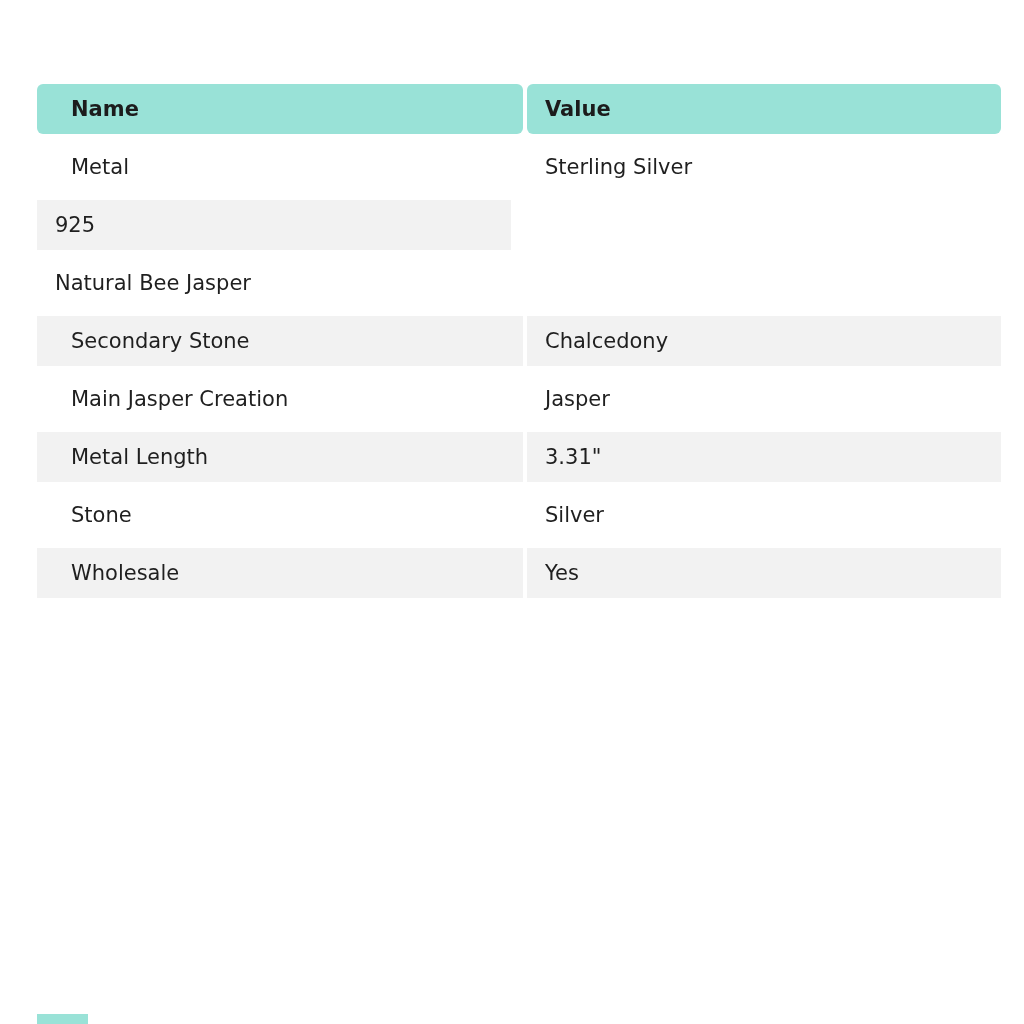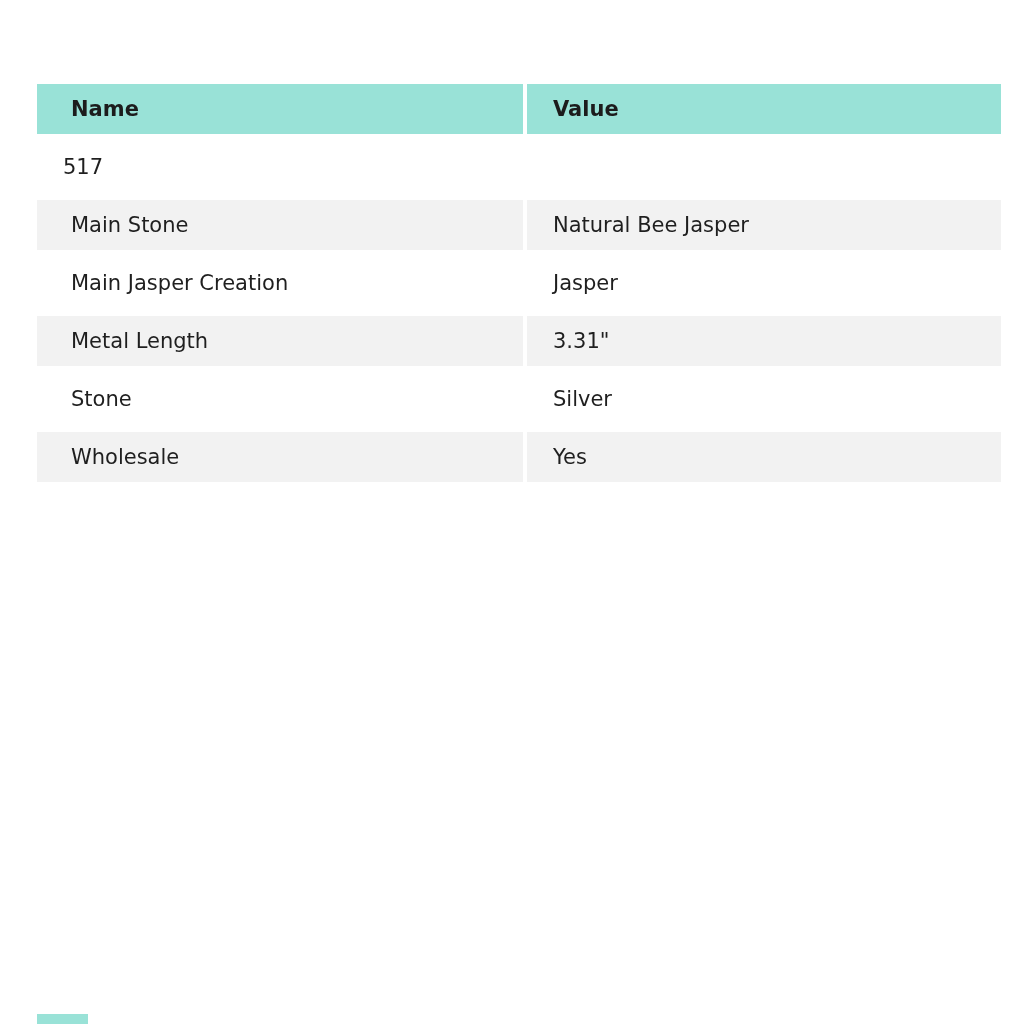--- a/index.html
+++ b/index.html
@@ -34,26 +34,27 @@
     color: #1f1f1f;
     white-space: nowrap;
     overflow: hidden;
   }
   .cell.name-col {
     width: 486px;
     padding-left: 34px;
   }
   .cell.value-col {
     width: 474px;
-    padding-left: 26px;
+    padding-left: 18px;
   }
   .row.header .cell {
     background: #99e2d7;
     font-weight: bold;
     color: #1c1c1c;
+    border-radius: 6px;
   }
   .row.data:nth-child(odd) .cell {
     background: #f2f2f2;
   }
   .row.data:nth-child(even) .cell {
     background: #ffffff;
   }
   .next-table-sliver {
     position: absolute;
     left: 37px;
@@ -66,25 +67,32 @@
 </head>
 <body>
 
 <div class="spec-table">
   <div class="row header">
     <div class="cell name-col">Name</div>
     <div class="cell value-col">Value</div>
   </div>
 
   <div class="row data">
-    <div class="cell value-col">517</div>
+    <div class="cell name-col">Metal</div>
+    <div class="cell value-col">Sterling Silver</div>
   </div>
   <div class="row data">
-    <div class="cell name-col">Main Stone</div>
+    <div class="cell value-col">925</div>
+  </div>
+  <div class="row data">
     <div class="cell value-col">Natural Bee Jasper</div>
+  </div>
+  <div class="row data">
+    <div class="cell name-col">Secondary Stone</div>
+    <div class="cell value-col">Chalcedony</div>
   </div>
   <div class="row data">
     <div class="cell name-col">Main Jasper Creation</div>
     <div class="cell value-col">Jasper</div>
   </div>
   <div class="row data">
     <div class="cell name-col">Metal Length</div>
     <div class="cell value-col">3.31"</div>
   </div>
   <div class="row data">

